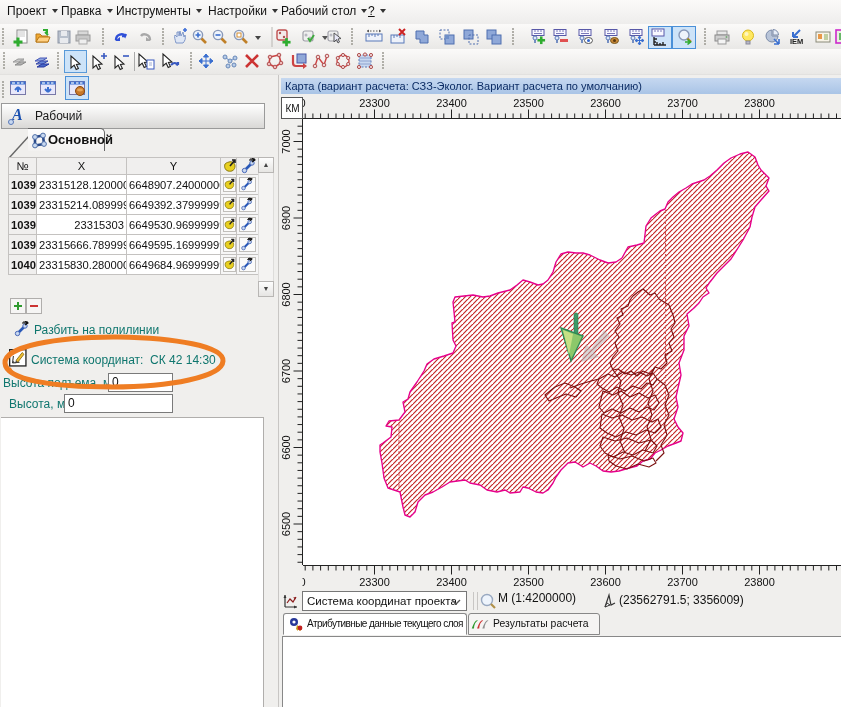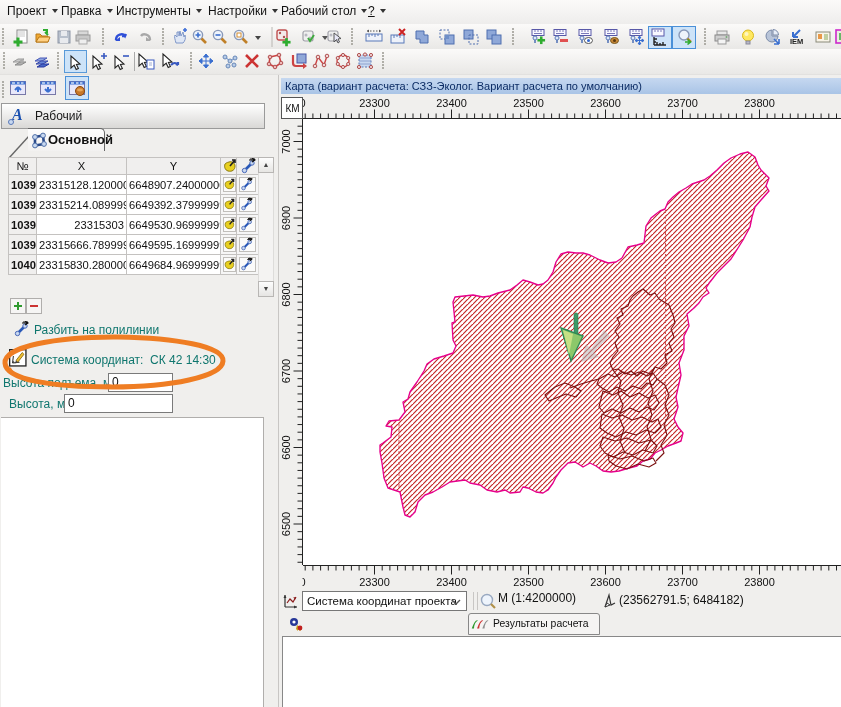--- a/index.html
+++ b/index.html
@@ -938,34 +938,37 @@
           <path d="M4,14 l5,-2 -3,-2 z" fill="#fff" stroke="#333"></path>
         </g>
       </svg>
     <div id="combo">
         <span>Система координат проекта</span>
         <svg width="10" height="6" style="position:absolute;right:5px;top:7px">
           <path d="M1,1 L5,5 L9,1" stroke="#555" stroke-width="1.4" fill="none"></path>
         </svg>
       </div>
     <span class="abs" style="left:217px;top:1px">М (1:4200000)</span>
-    <span class="abs" style="left:338px;top:3px">(23562791.5; 6484182)</span>
+    <span class="abs" style="left:338px;top:3px">(23562791.5; 3356009)</span>
   </div>
   <div id="tabsrow" class="abs">
       <svg width="560" height="23" class="abs" style="left:0;top:0;pointer-events:none;z-index:5">
         <g transform="translate(8,4)">
           <circle cx="5" cy="5" r="4" fill="#283898"></circle>
           <circle cx="5" cy="5" r="1.6" fill="#fff"></circle>
           <path d="M8,8 l5,4 -2,2 -2,-2 0,2 -2,-2" fill="#c8a018"></path>
           <circle cx="11" cy="11" r="2.4" fill="#c02020"></circle>
         </g>
         <g transform="translate(189,4) scale(0.88)">
           <path d="M2,13 q4,-11 7,-9 q-4,2 -4.5,9 z" fill="#2f9a2f"></path>
           <path d="M8,13 q4,-11 7,-9 q-4,2 -4.5,9 z" fill="#cc3333"></path>
           <path d="M14,13 q4,-11 7,-9 q-4,2 -4.5,9 z" fill="#909090"></path>
         </g>
       </svg>
+    <div class="btab act" style="left:2px;width:184px">
+        <span class="abs" style="left:23px;top:4px;font-size:10px;letter-spacing:-0.55px">Атрибутивные данные текущего слоя</span>
+      </div>
     <div class="btab" style="left:187px;width:132px">
         <span class="abs" style="left:24px;top:4px;font-size:10.4px">Результаты расчета</span>
       </div>
   </div>
   <div id="bcontent" class="abs"></div>
 </div>
 
 </body></html>

